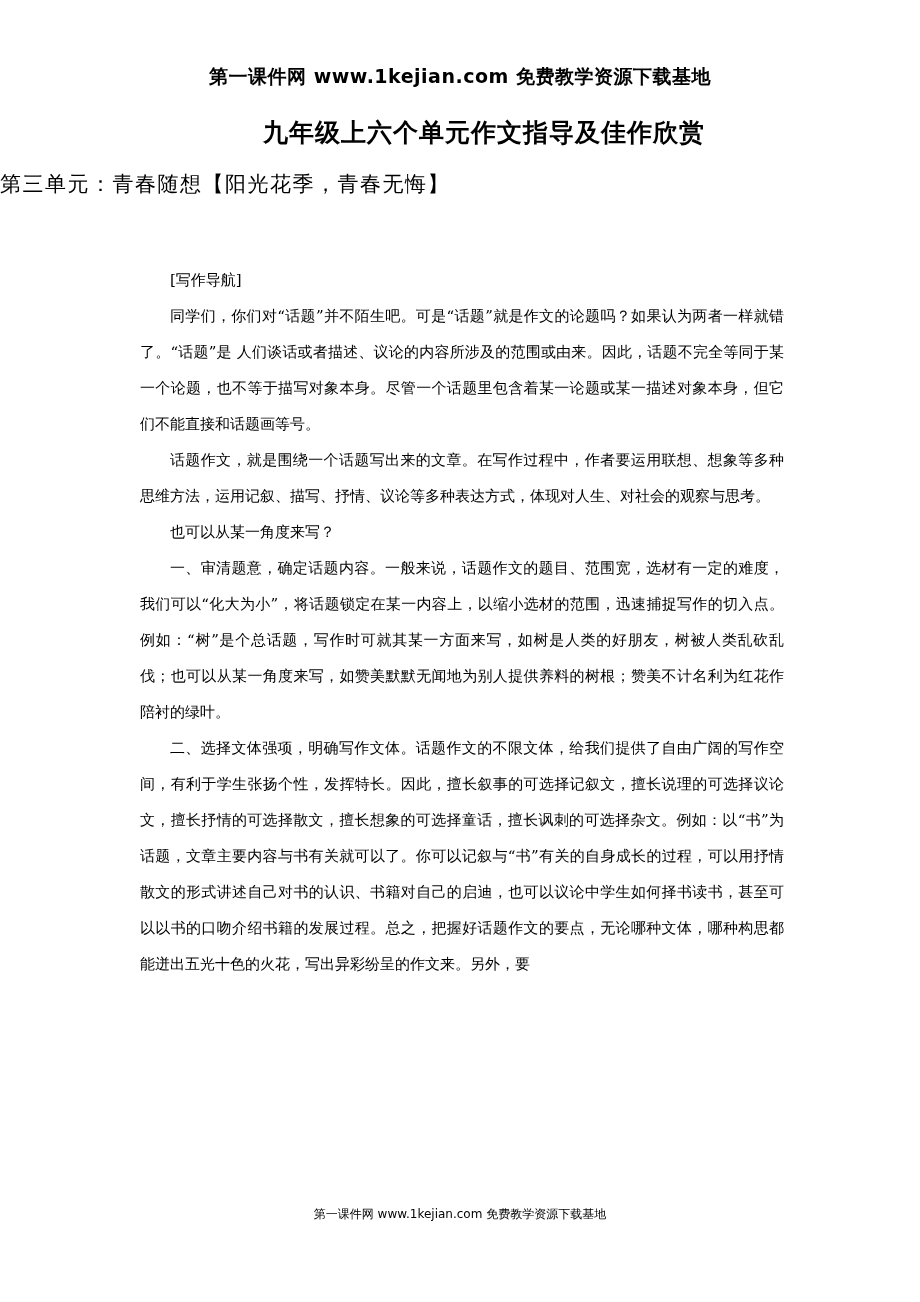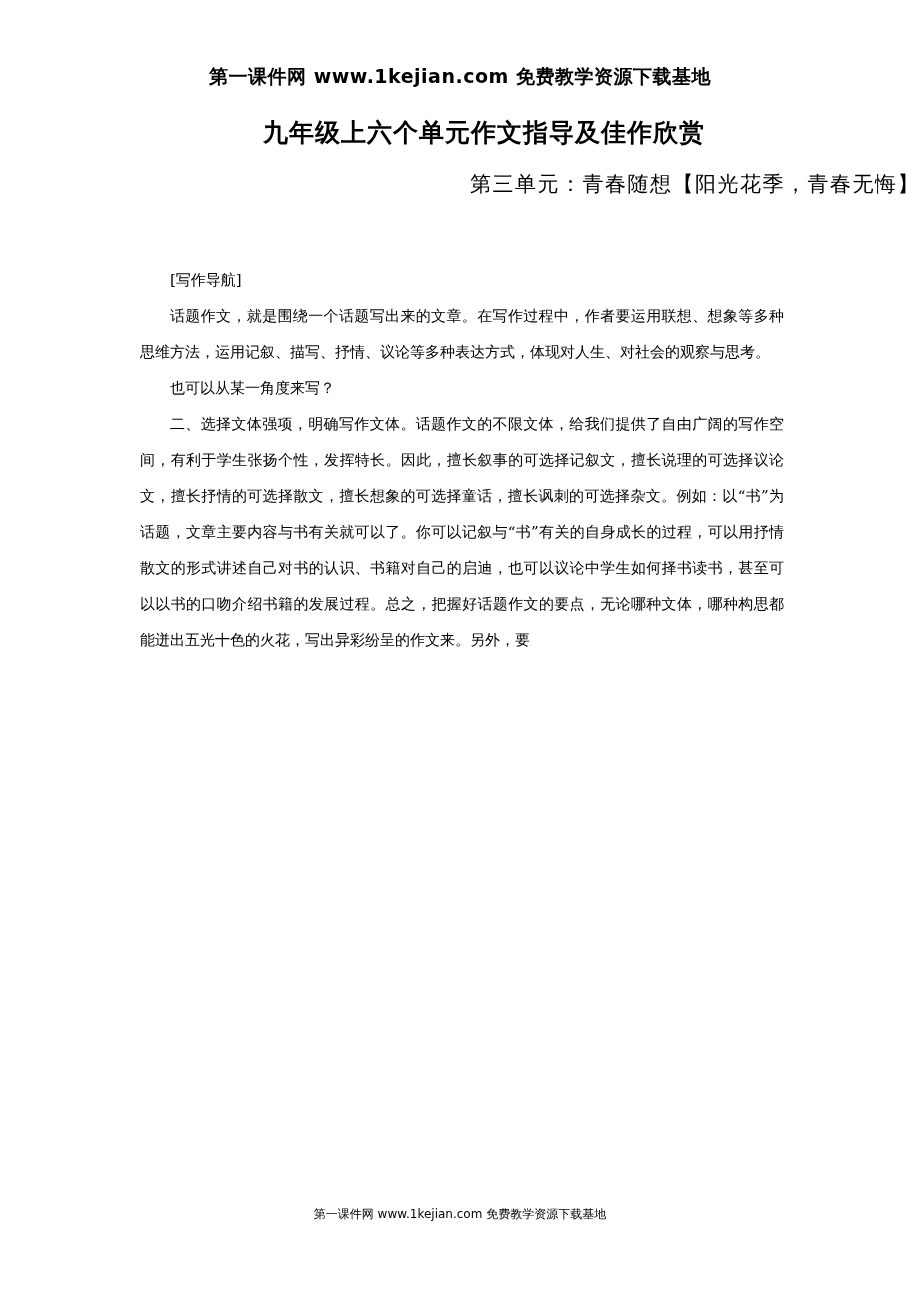--- a/index.html
+++ b/index.html
@@ -4,39 +4,41 @@
   <style>
     html, body { margin: 0; padding: 0; background: #ffffff; }
     body { width: 920px; height: 1302px; position: relative; overflow: hidden;
            font-family: "DejaVu Serif", "Liberation Serif", serif; color: #000; }
     .header { position: absolute; top: 64px; left: 0; width: 920px; text-align: center;
               font-family: "DejaVu Sans", "Liberation Sans", sans-serif; font-weight: bold;
               font-size: 19px; letter-spacing: 0.5px; }
     .title { position: absolute; top: 116px; left: 0; width: 920px; text-align: center;
              font-family: "DejaVu Sans", "Liberation Sans", sans-serif; font-weight: bold;
              font-size: 25px; letter-spacing: 1px; padding-left: 24px; }
-    .subtitle { position: absolute; top: 170px; left: 0; width: 920px; text-align: right;
+    .subtitle { position: absolute; top: 170px; left: 0; width: 920px; text-align: left;
                 font-family: "DejaVu Sans", "Liberation Sans", sans-serif;
                 font-size: 21px; letter-spacing: 1.5px; }
     .content { position: absolute; top: 262px; left: 140px; width: 644px;
                font-size: 15px; line-height: 36px; text-align: justify; }
     .content p { margin: 0; text-indent: 2em; }
     .content p.nav { margin-bottom: 0; }
     .footer { position: absolute; top: 1206px; left: 0; width: 920px; text-align: center;
               font-family: "DejaVu Sans", "Liberation Sans", sans-serif; font-size: 12px; }
   </style>
 </head>
 <body>
 
 <div class="header">第一课件网 www.1kejian.com 免费教学资源下载基地</div>
 
 <div class="title">九年级上六个单元作文指导及佳作欣赏</div>
 
 <div class="subtitle">第三单元：青春随想【阳光花季，青春无悔】</div>
 
 <div class="content">
   <p class="nav">[写作导航]</p>
+  <p>同学们，你们对“话题”并不陌生吧。可是“话题”就是作文的论题吗？如果认为两者一样就错了。“话题”是 人们谈话或者描述、议论的内容所涉及的范围或由来。因此，话题不完全等同于某一个论题，也不等于描写对象本身。尽管一个话题里包含着某一论题或某一描述对象本身，但它们不能直接和话题画等号。</p>
   <p>话题作文，就是围绕一个话题写出来的文章。在写作过程中，作者要运用联想、想象等多种思维方法，运用记叙、描写、抒情、议论等多种表达方式，体现对人生、对社会的观察与思考。</p>
   <p>也可以从某一角度来写？</p>
+  <p>一、审清题意，确定话题内容。一般来说，话题作文的题目、范围宽，选材有一定的难度，我们可以“化大为小”，将话题锁定在某一内容上，以缩小选材的范围，迅速捕捉写作的切入点。例如：“树”是个总话题，写作时可就其某一方面来写，如树是人类的好朋友，树被人类乱砍乱伐；也可以从某一角度来写，如赞美默默无闻地为别人提供养料的树根；赞美不计名利为红花作陪衬的绿叶。</p>
   <p>二、选择文体强项，明确写作文体。话题作文的不限文体，给我们提供了自由广阔的写作空间，有利于学生张扬个性，发挥特长。因此，擅长叙事的可选择记叙文，擅长说理的可选择议论文，擅长抒情的可选择散文，擅长想象的可选择童话，擅长讽刺的可选择杂文。例如：以“书”为话题，文章主要内容与书有关就可以了。你可以记叙与“书”有关的自身成长的过程，可以用抒情散文的形式讲述自己对书的认识、书籍对自己的启迪，也可以议论中学生如何择书读书，甚至可以以书的口吻介绍书籍的发展过程。总之，把握好话题作文的要点，无论哪种文体，哪种构思都能迸出五光十色的火花，写出异彩纷呈的作文来。另外，要</p>
 </div>
 
 <div class="footer">第一课件网 www.1kejian.com 免费教学资源下载基地</div>
 
 </body></html>

